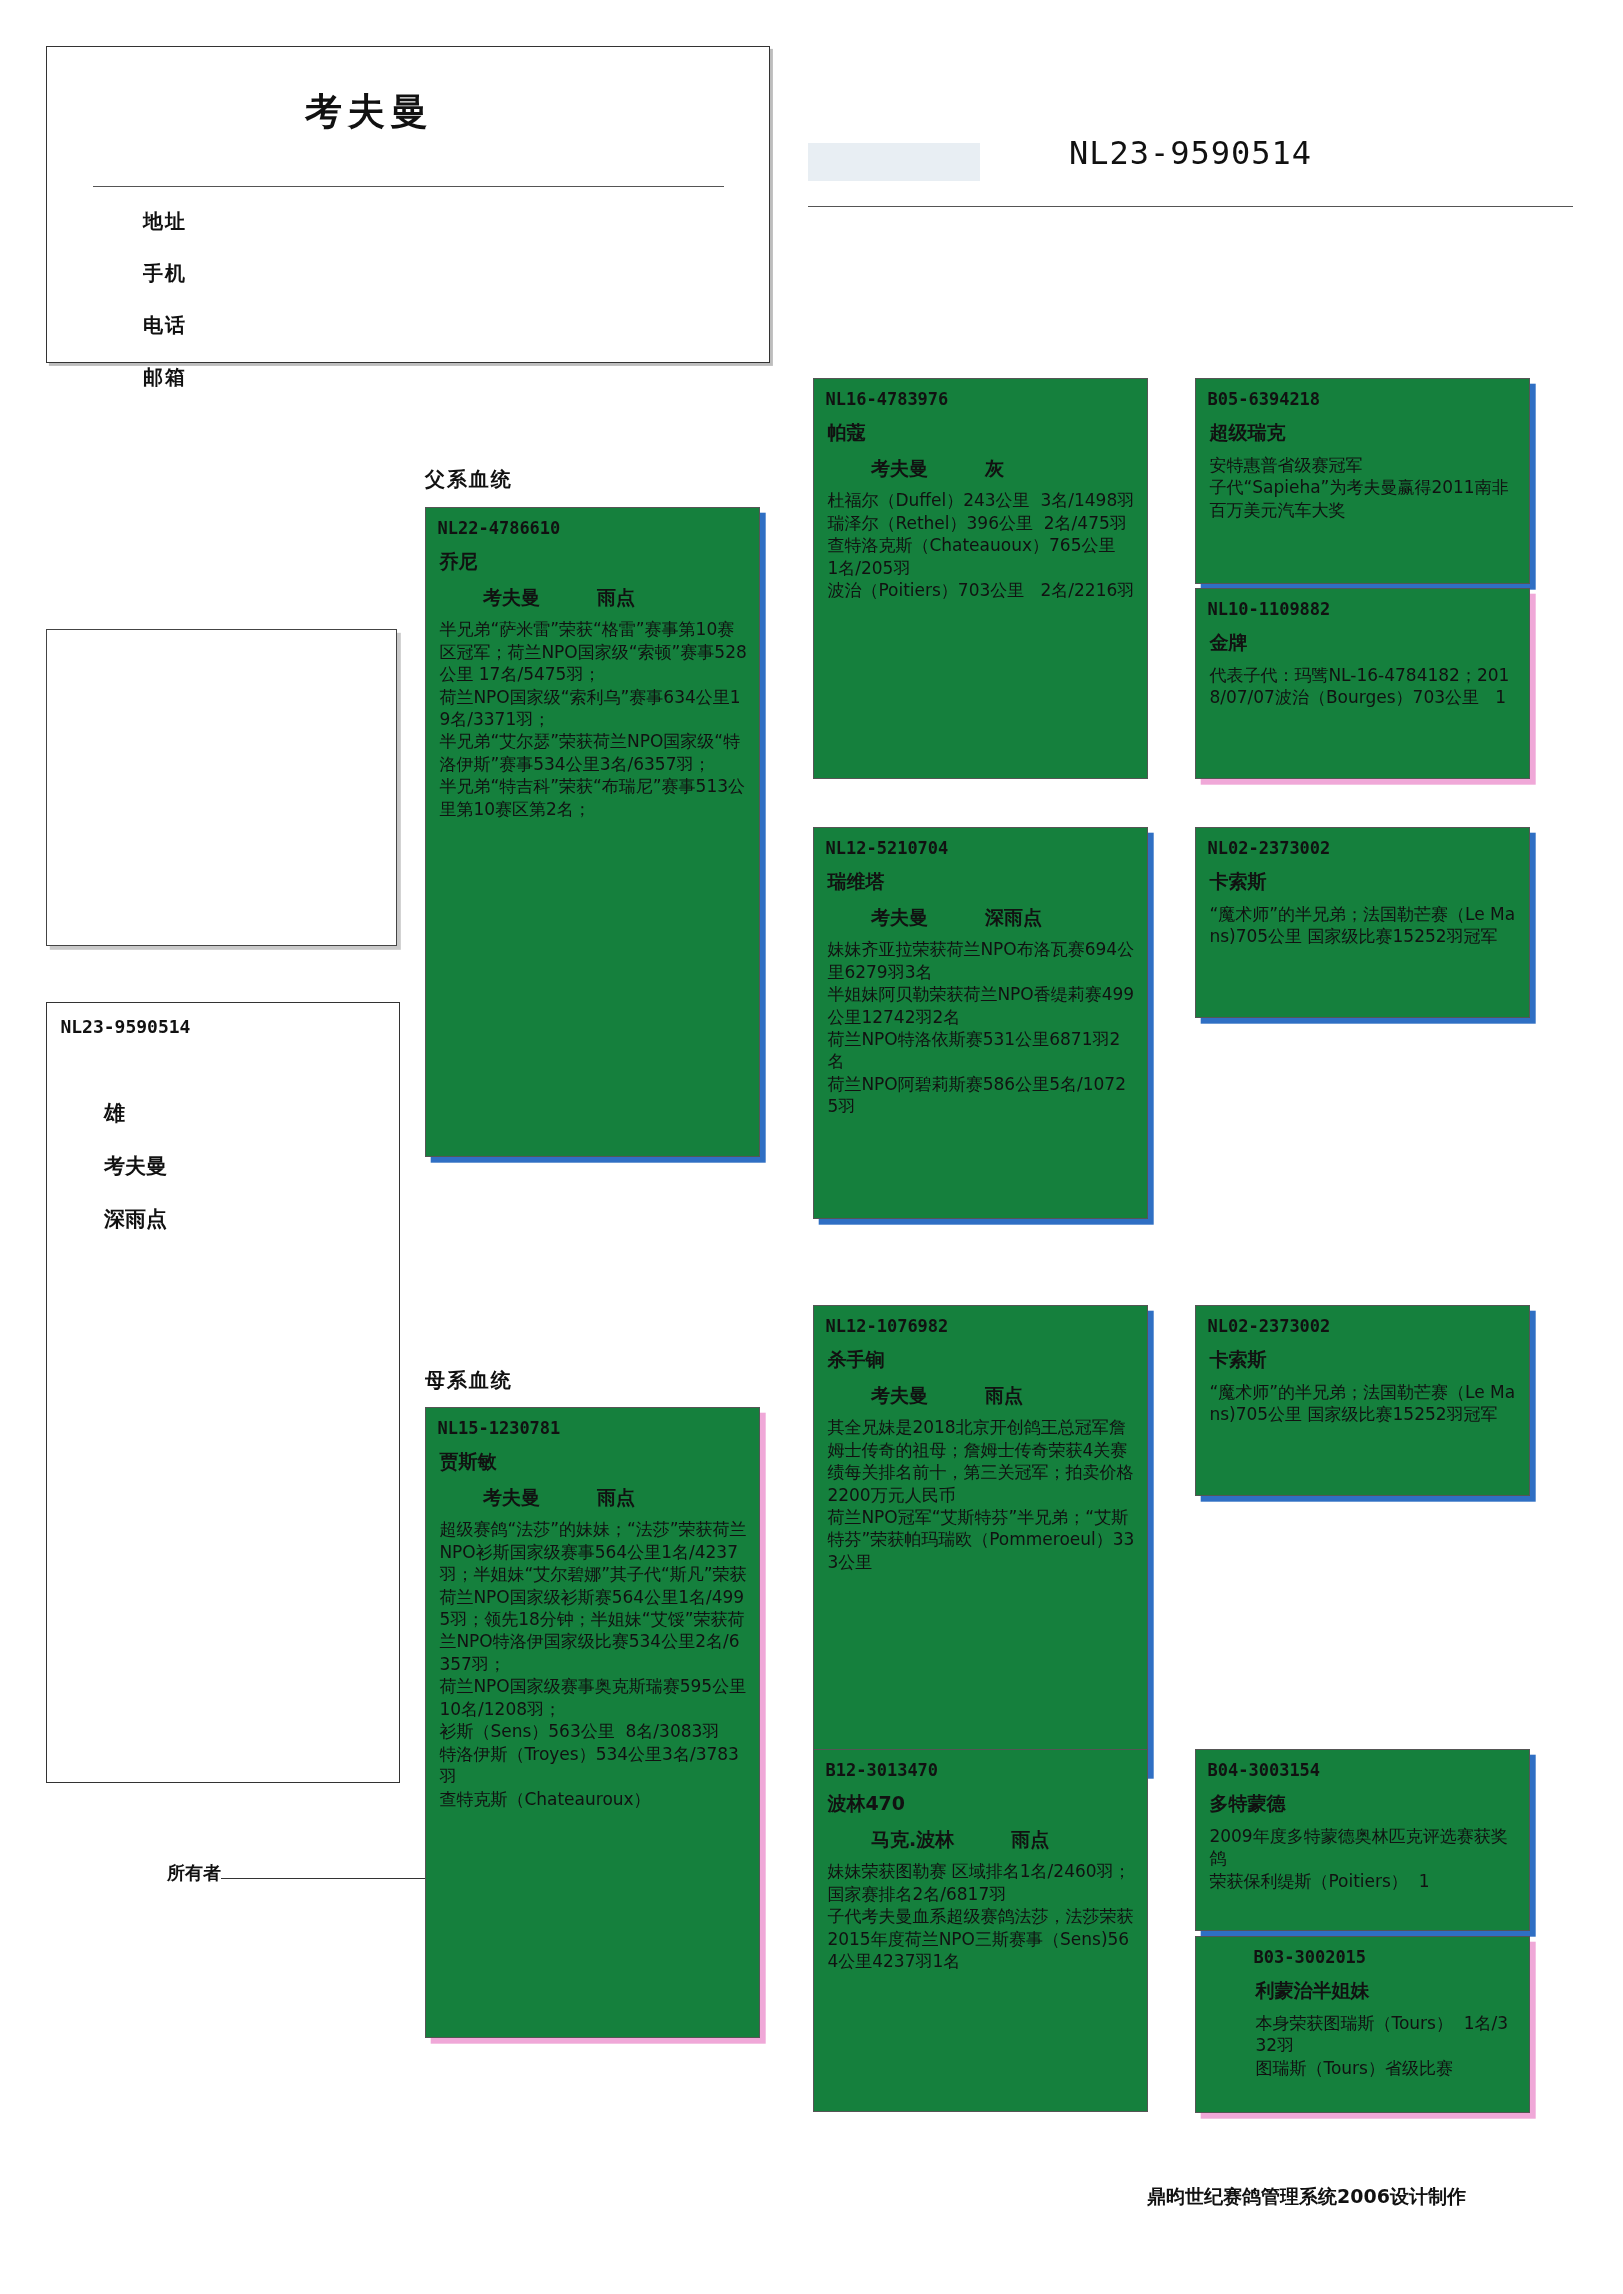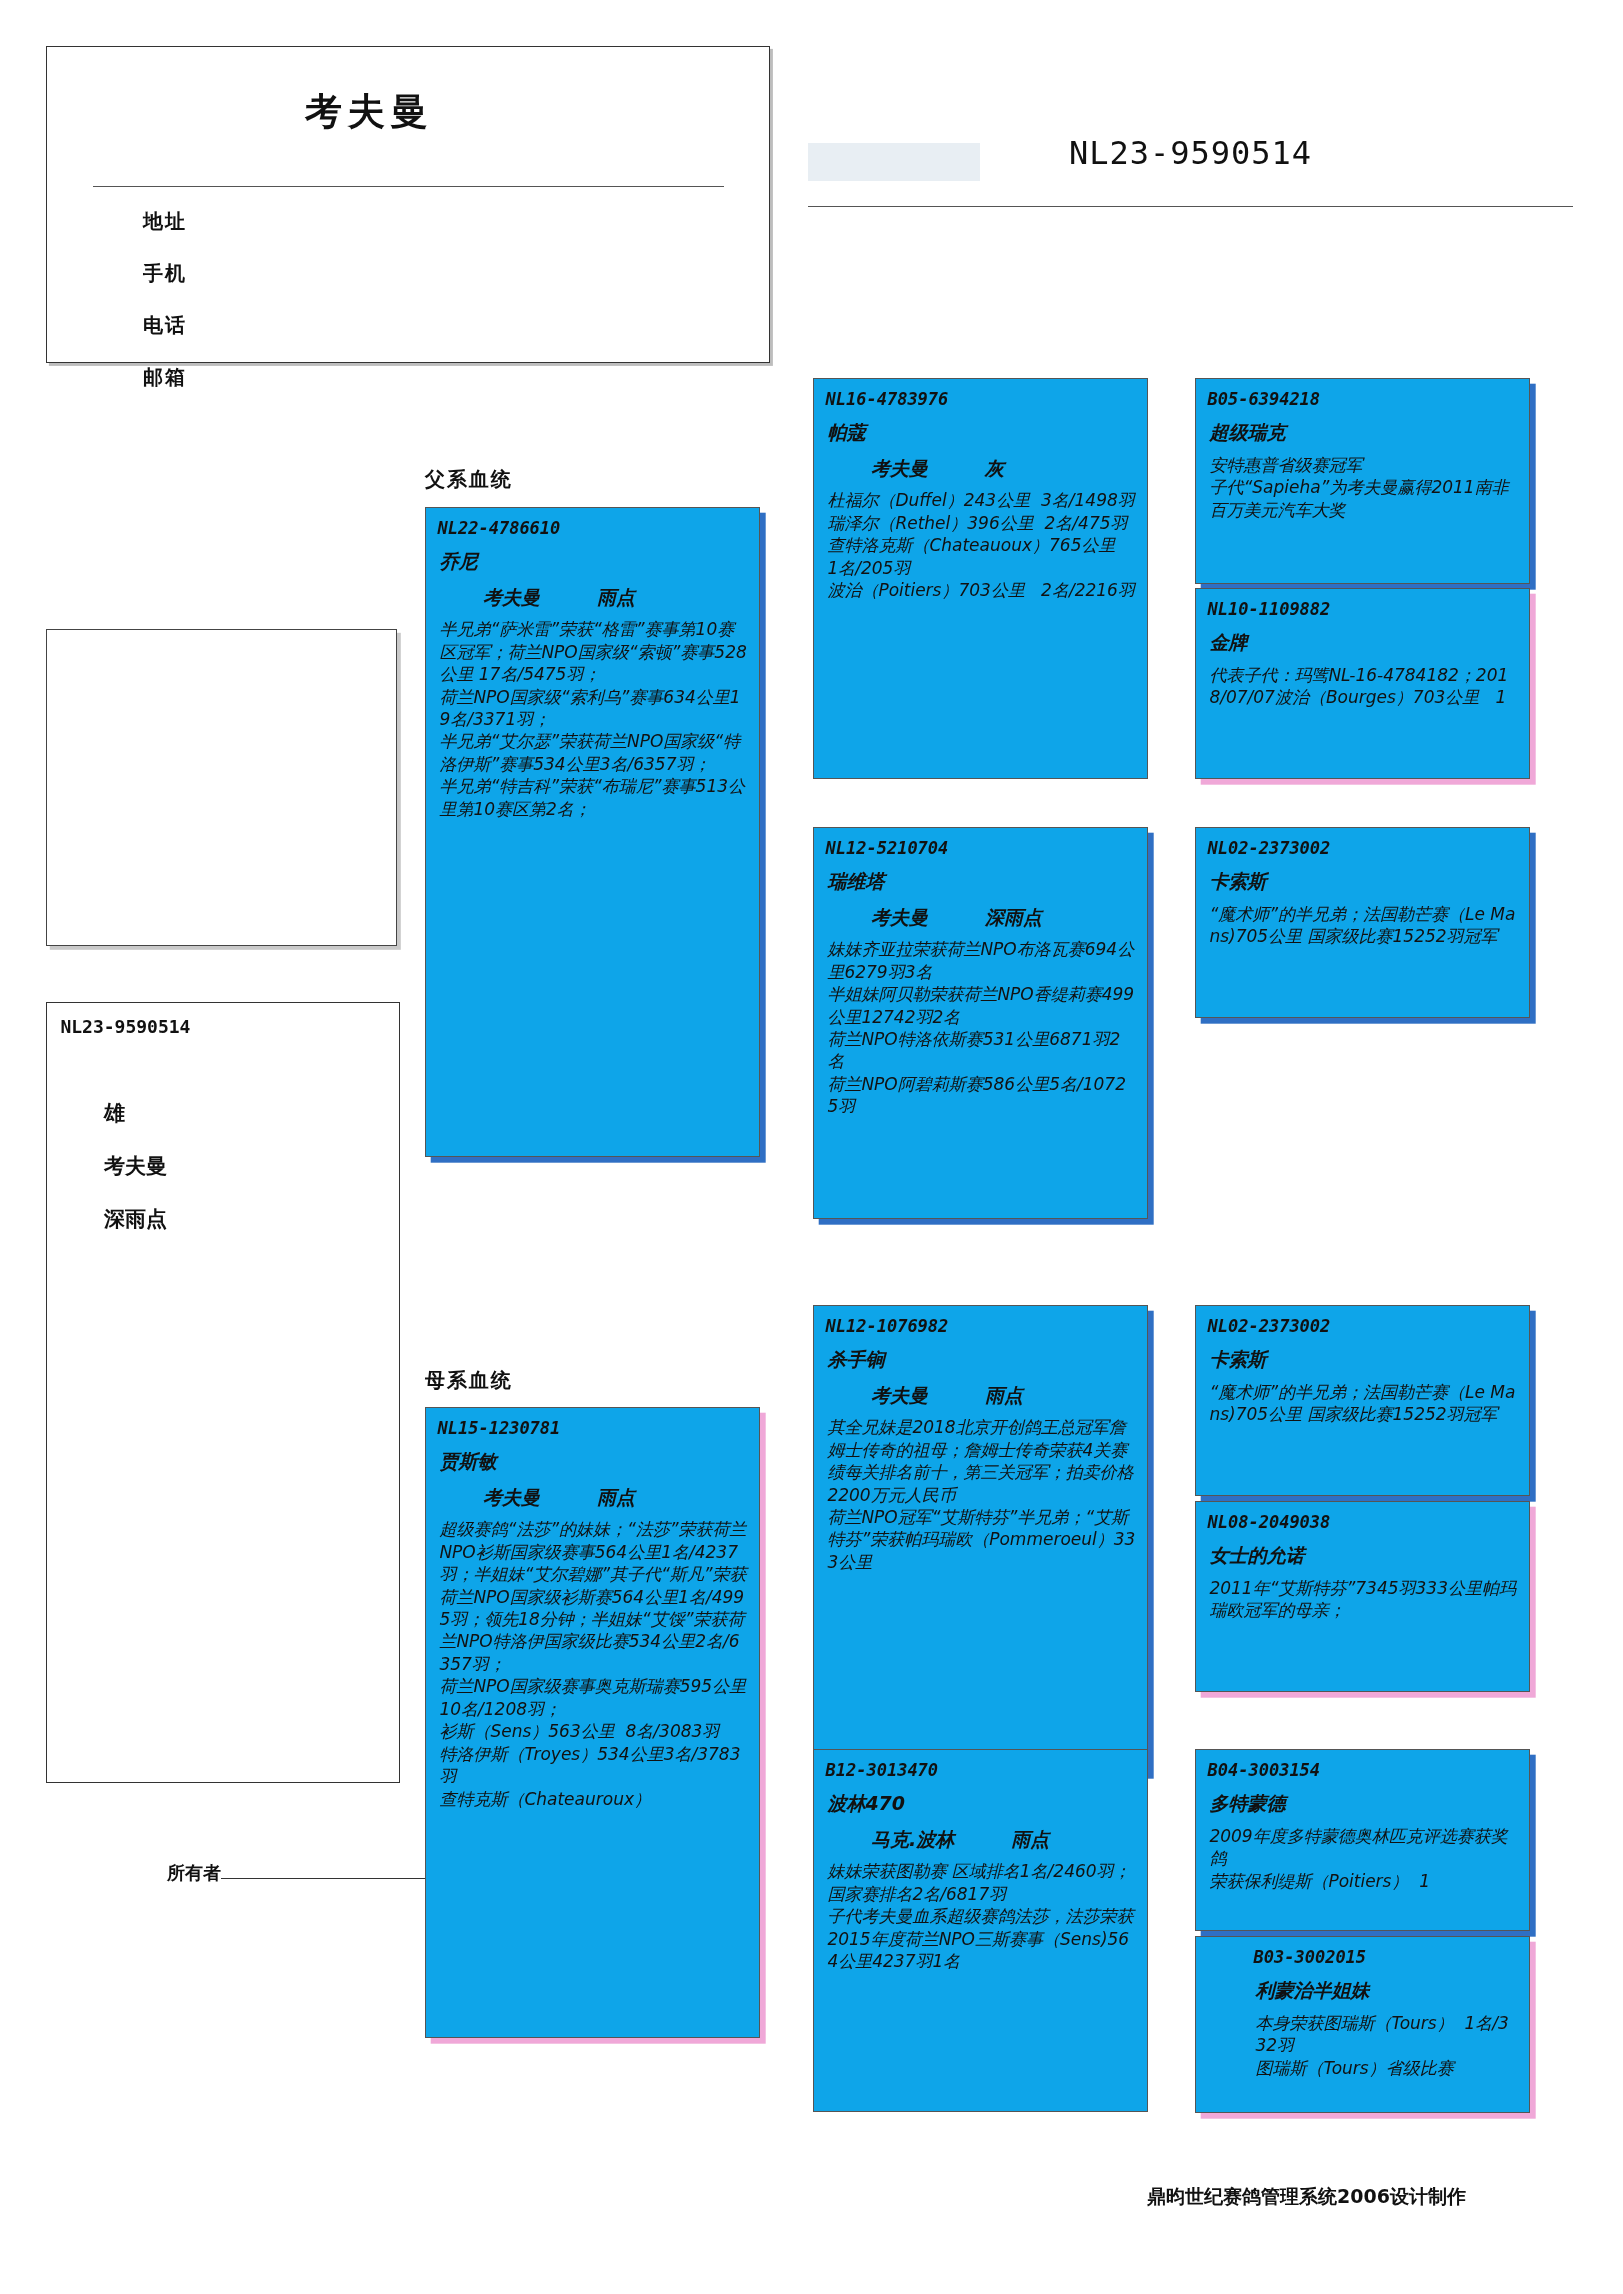--- a/index.html
+++ b/index.html
@@ -65,22 +65,22 @@
   .self-box .lines{position:absolute;left:57px;top:96px;}
   .self-box .lines div{font-size:21px;font-weight:bold;margin-bottom:25px;}
 
   .owner-sign{
     position:absolute;left:167px;top:1859px;font-size:18px;font-weight:bold;
   }
   .owner-sign .ul{display:inline-block;border-bottom:1.4px solid #333;width:229px;height:19px;}
 
   
   .card{
-    position:absolute;background:#0ea5e9;border:1.4px solid #555;
-    box-sizing:border-box;overflow:hidden;font-style:italic;
+    position:absolute;background:#15803d;border:1.4px solid #555;
+    box-sizing:border-box;overflow:hidden;
   }
   .card.blue{box-shadow:5.7px 5.7px 0 #2f6fc4;}
   .card.pink{box-shadow:5.7px 5.7px 0 #f0a8d8;}
   .card .ring{
     font-size:17px;font-weight:bold;
     font-family:"DejaVu Sans Mono","Liberation Mono",monospace;
     margin:9.6px 0 0 11.5px;letter-spacing:0px;
   }
   .card .name{
     font-size:19px;font-weight:bold;margin:11.5px 0 0 13.4px;
@@ -218,25 +218,20 @@
     <div class="body">“魔术师”的半兄弟；法国勒芒赛（Le Mans)705公里 国家级比赛15252羽冠军</div>
   </div>
 
 
   <div class="card blue" style="left:1195px;top:1305px;width:335px;height:191px;">
     <div class="ring">NL02-2373002</div>
     <div class="name">卡索斯</div>
     <div class="body">“魔术师”的半兄弟；法国勒芒赛（Le Mans)705公里 国家级比赛15252羽冠军</div>
   </div>
 
-  <div class="card pink" style="left:1195px;top:1501px;width:335px;height:191px;">
-    <div class="ring">NL08-2049038</div>
-    <div class="name">女士的允诺</div>
-    <div class="body">2011年“艾斯特芬”7345羽333公里帕玛瑞欧冠军的母亲；</div>
-  </div>
 
   <div class="card blue" style="left:1195px;top:1749px;width:335px;height:182px;">
     <div class="ring">B04-3003154</div>
     <div class="name">多特蒙德</div>
     <div class="body">2009年度多特蒙德奥林匹克评选赛获奖鸽
 荣获保利缇斯（Poitiers）  1</div>
   </div>
 
   <div class="card pink" style="left:1195px;top:1936px;width:335px;height:177px;padding-left:46px;">
     <div class="ring">B03-3002015</div>

